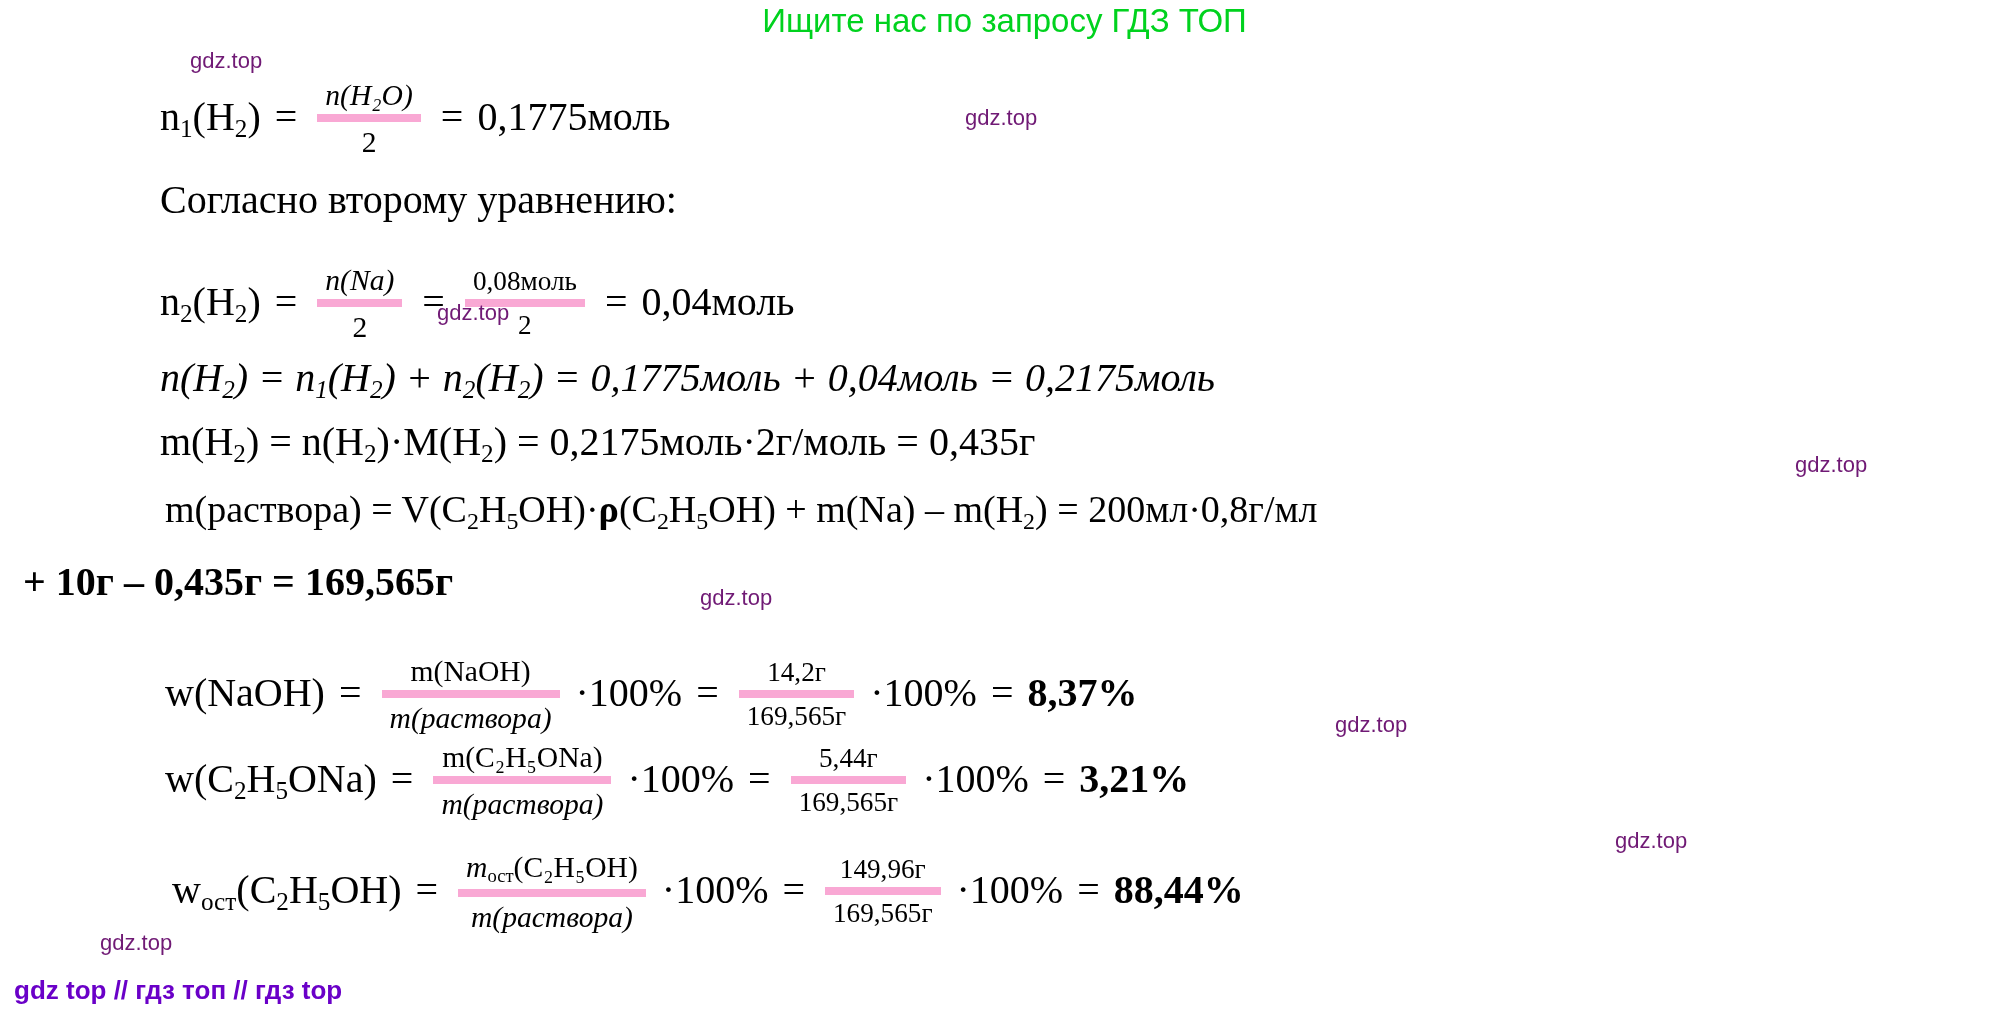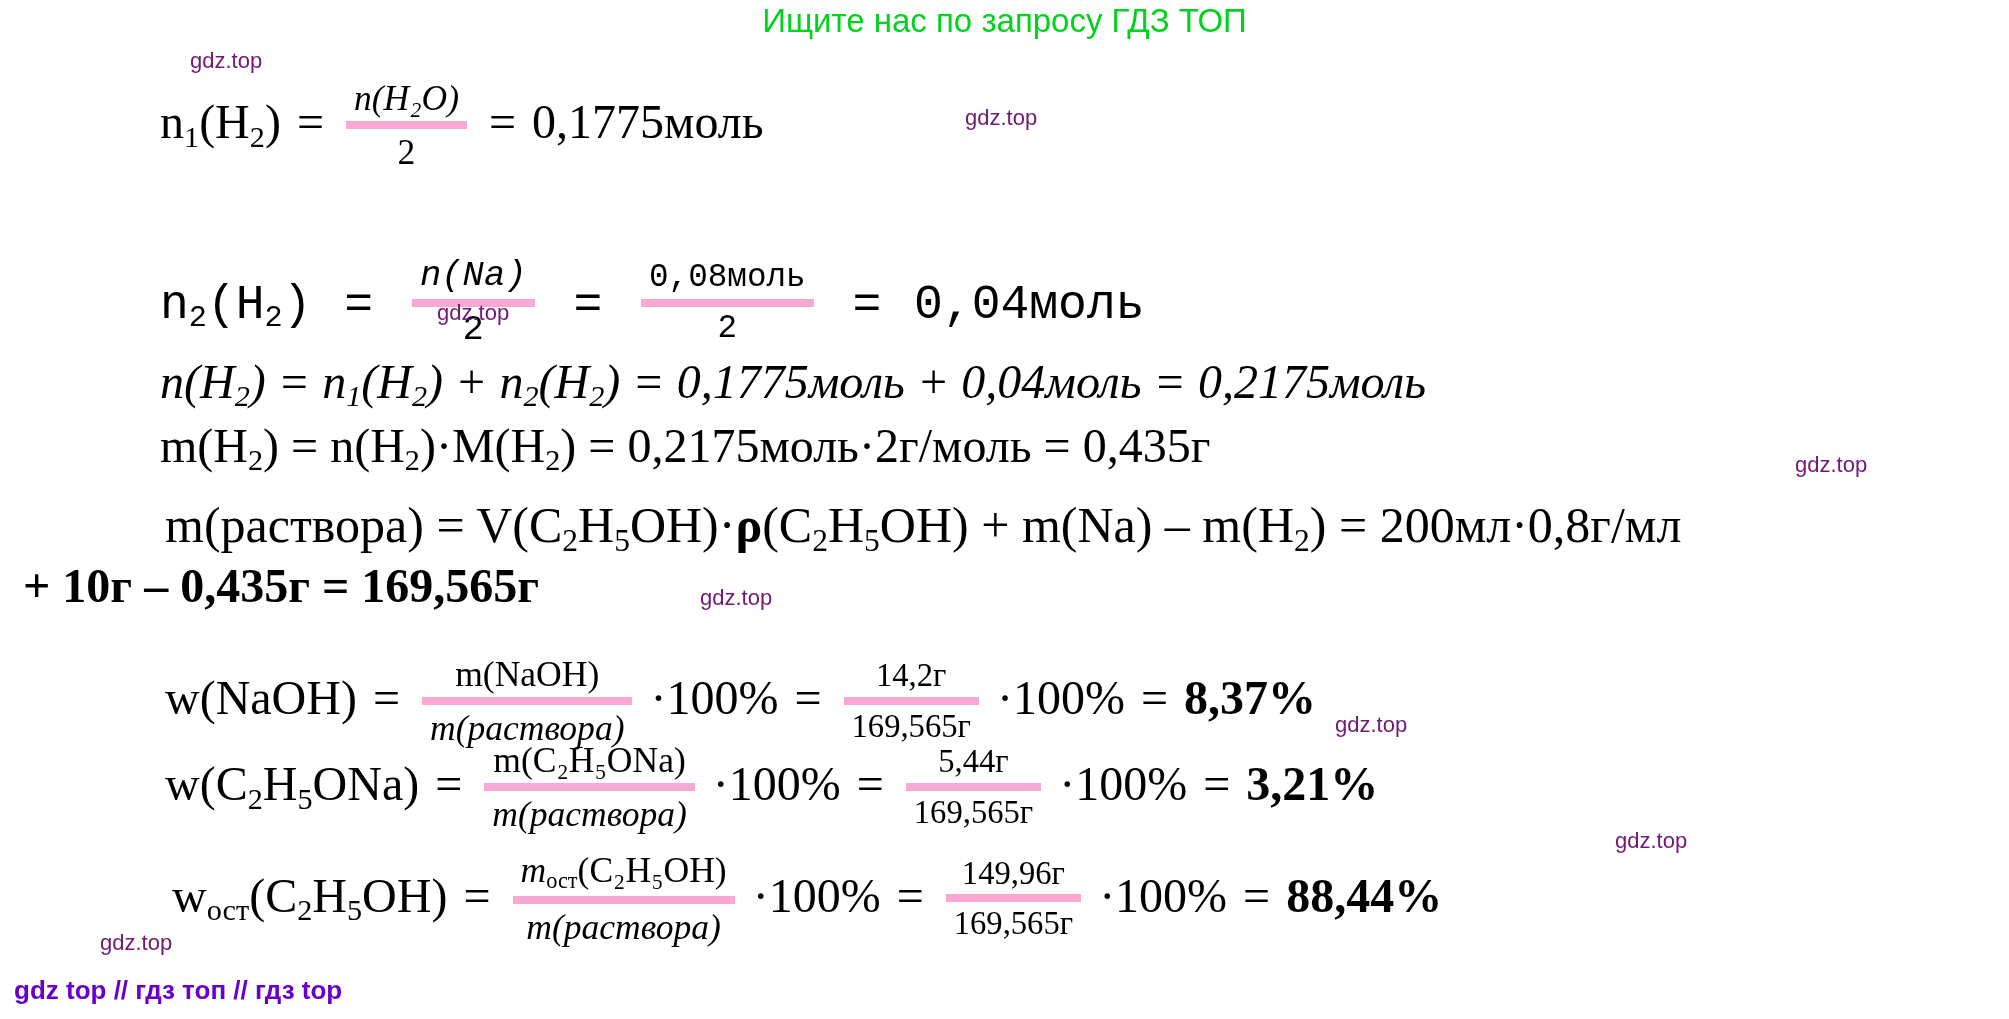--- a/index.html
+++ b/index.html
@@ -52,21 +52,21 @@
     font-family: "Liberation Sans", sans-serif;
     font-size: 22px;
     color: #701a75;
     white-space: nowrap;
   }
 
   
   .line {
     position: absolute;
     white-space: nowrap;
-    font-size: 48px;
+    font-size: 40px;
     line-height: 1;
   }
 
   .sub { font-size: 0.63em; vertical-align: -0.28em; }
   .ital { font-style: italic; }
   .bold { font-weight: bold; }
 
   
   .frac {
     display: inline-block;
@@ -111,22 +111,25 @@
     <span>n</span><span class="sub">1</span><span>(H</span><span class="sub">2</span><span>)</span>
     <span class="op">=</span>
     <span class="frac mid">
       <span class="num ital">n(H₂O)</span>
       <span class="den">2</span>
     </span>
     <span class="op">=</span>
     <span>0,1775моль</span>
   </div>
 
-
-  <div class="line" style="left:160px; top:258px;font-family:Liberation Mono, monospace;">
+  <div class="line" style="left:160px; top:180px;">
+    <span>Согласно второму уравнению:</span>
+  </div>
+
+  <div class="line" style="left:160px; top:265px;">
     <span>n</span><span class="sub">2</span><span>(H</span><span class="sub">2</span><span>)</span>
     <span class="op">=</span>
     <span class="frac mid">
       <span class="num ital">n(Na)</span>
       <span class="den">2</span>
     </span>
     <span class="op">=</span>
     <span class="frac small">
       <span class="num">0,08моль</span>
       <span class="den">2</span>
@@ -137,21 +140,21 @@
   <div class="wm" style="left:437px; top:300px;">gdz.top</div>
 
   <div class="line" style="left:160px; top:358px;font-style:italic;">
     <span>n(H</span><span class="sub">2</span><span>) = n</span><span class="sub">1</span><span>(H</span><span class="sub">2</span><span>) + n</span><span class="sub">2</span><span>(H</span><span class="sub">2</span><span>) = 0,1775моль + 0,04моль = 0,2175моль</span>
   </div>
 
   <div class="line" style="left:160px; top:422px;">
     <span>m(H</span><span class="sub">2</span><span>) = n(H</span><span class="sub">2</span><span>)·M(H</span><span class="sub">2</span><span>) = 0,2175моль·2г/моль = 0,435г</span>
   </div>
 
-  <div class="line" style="left:165px; top:500px; font-size:50px;">
+  <div class="line" style="left:165px; top:490px; font-size:38px;">
     <span>m(раствора) = V(C</span><span class="sub">2</span><span>H</span><span class="sub">5</span><span>OH)·</span><span class="bold">ρ</span><span>(C</span><span class="sub">2</span><span>H</span><span class="sub">5</span><span>OH) + m(Na) – m(H</span><span class="sub">2</span><span>) = 200мл·0,8г/мл</span>
   </div>
 
   <div class="line" style="left:23px; top:562px;font-weight:bold;">
     <span>+ 10г – 0,435г = 169,565г</span>
   </div>
 
   <div class="line" style="left:165px; top:630px;margin-top:26px;">
     <span>w(NaOH)</span>
     <span class="op">=</span>

